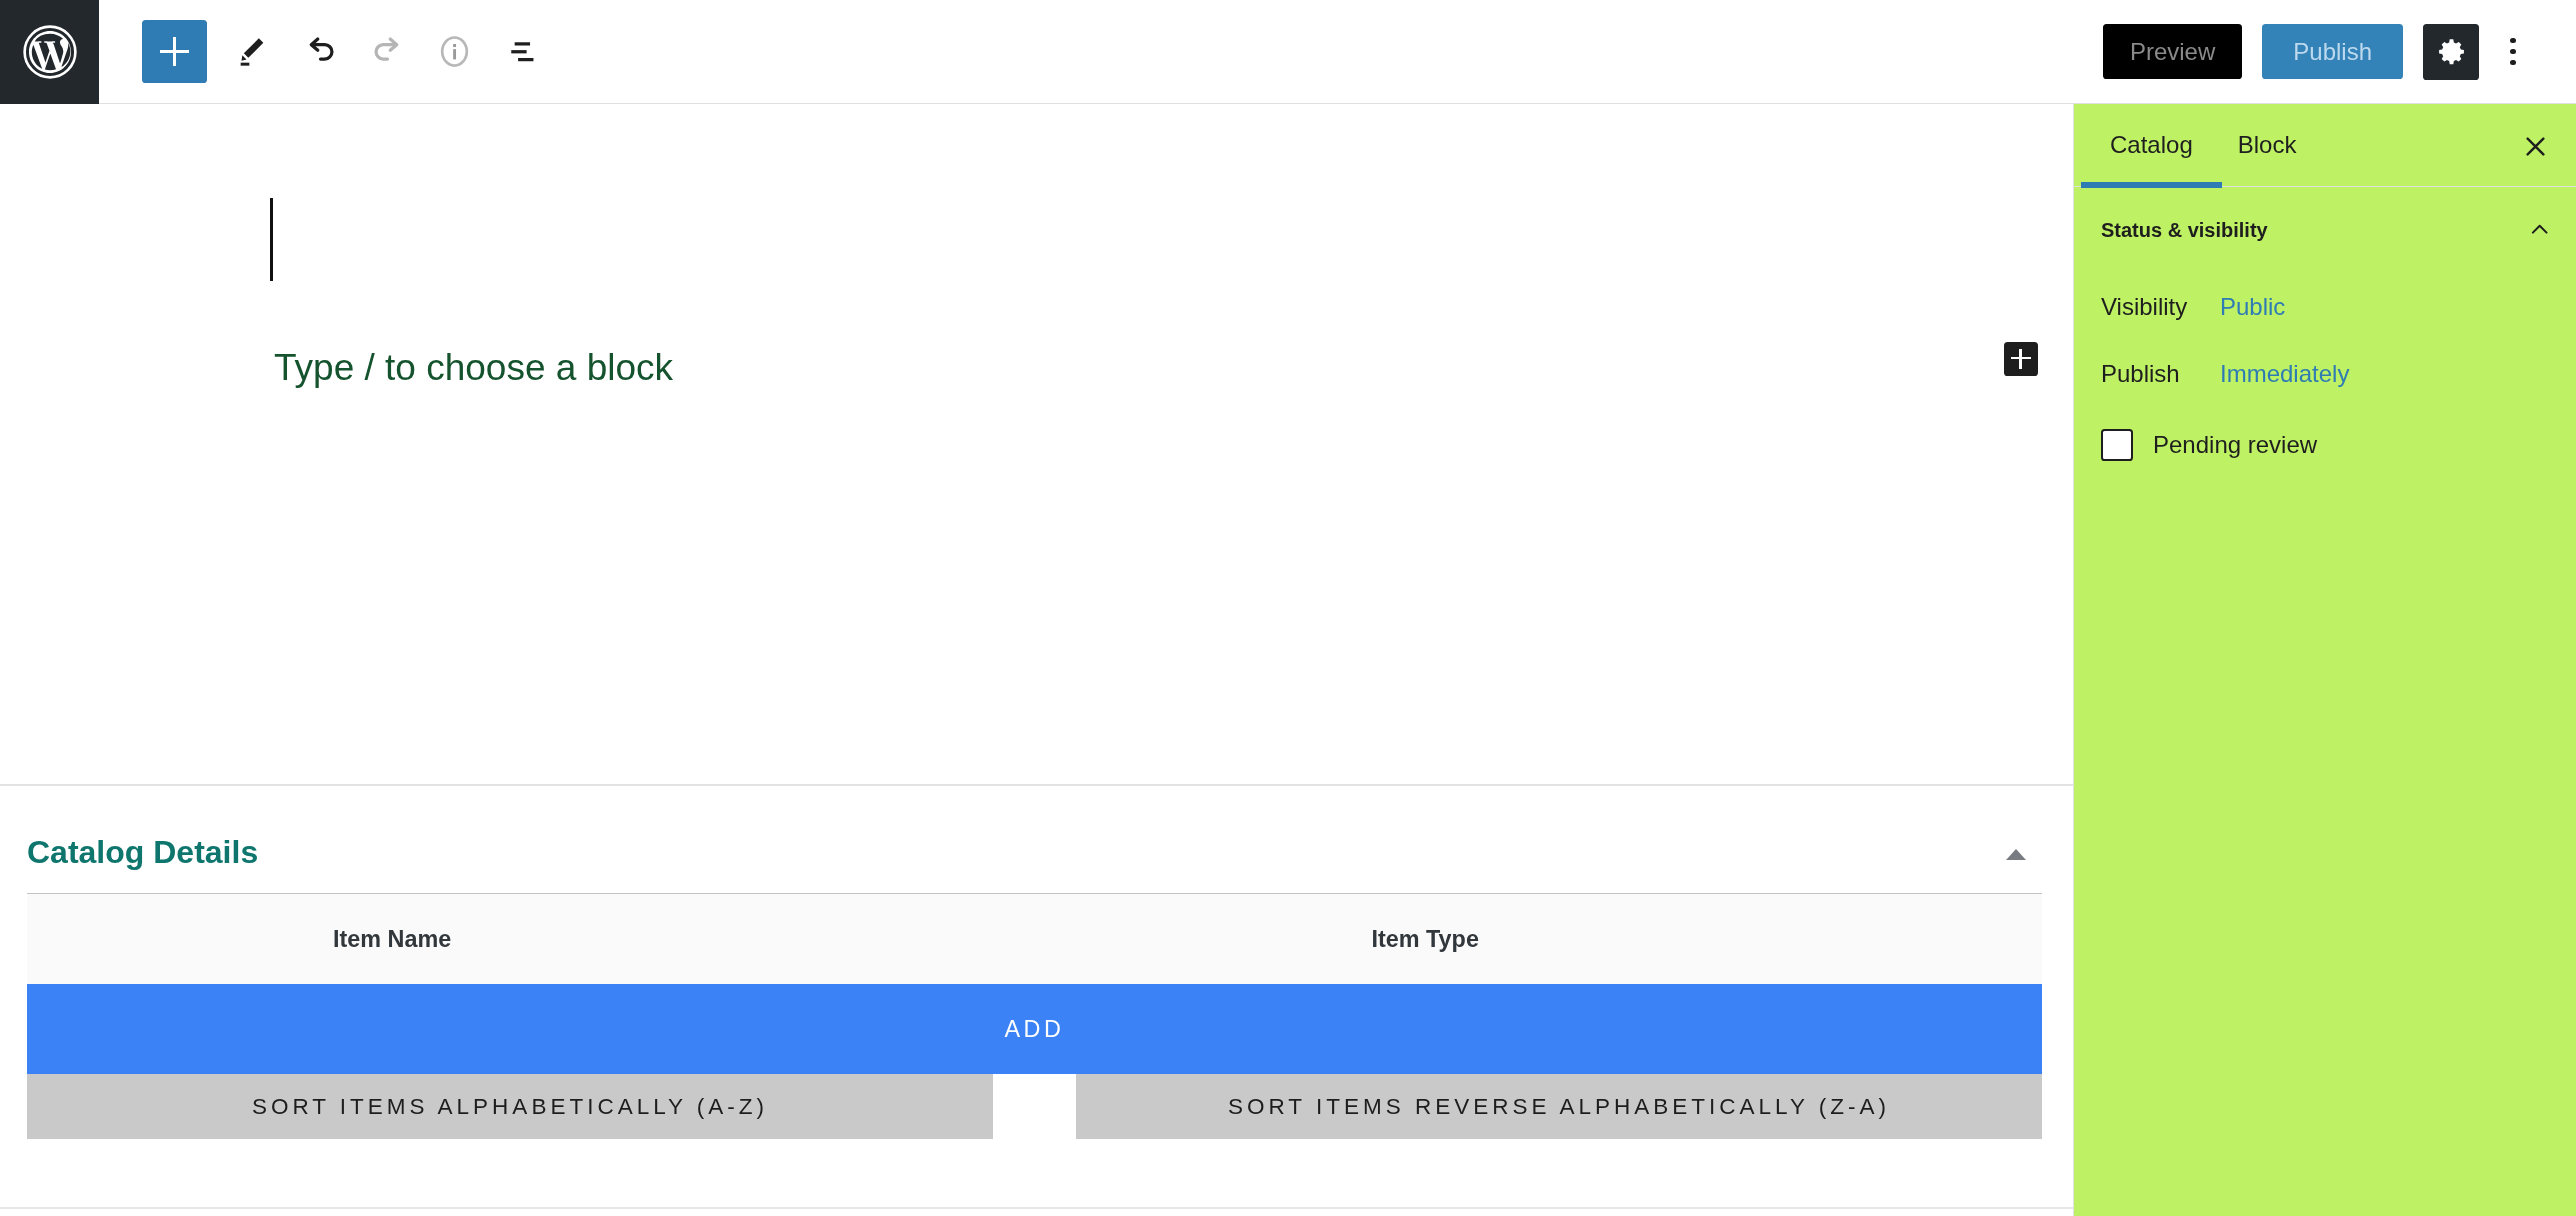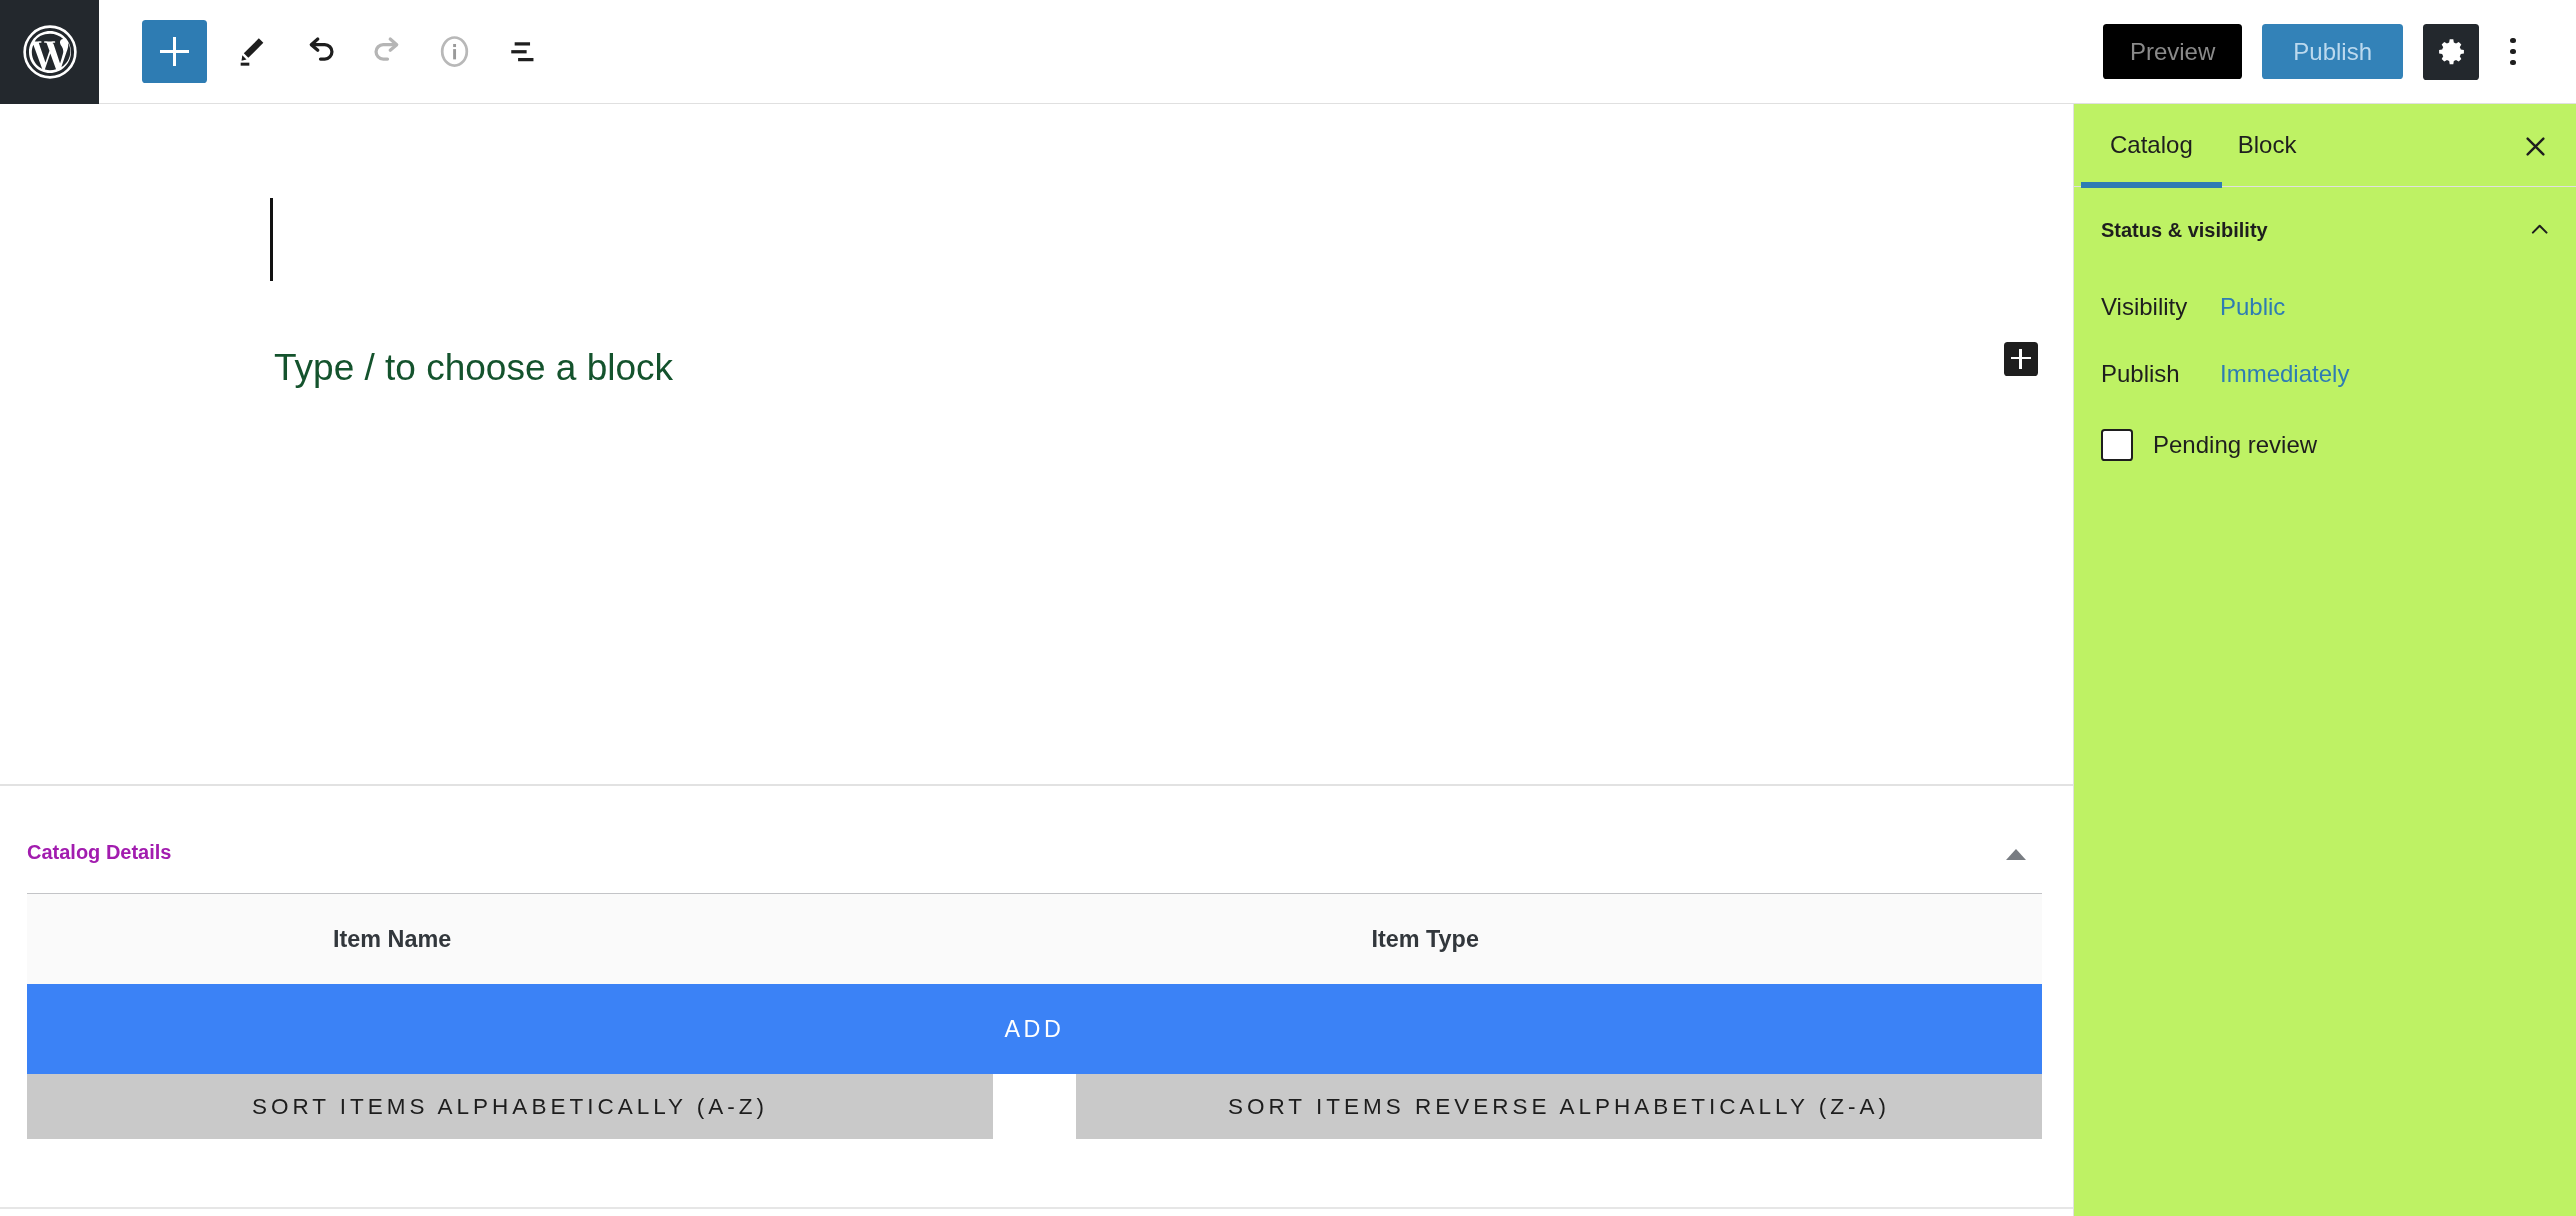--- a/index.html
+++ b/index.html
@@ -110,21 +110,21 @@
   
   .metabox {
     position: absolute; left: 27px; top: 707px;
     width: 2015px;
   }
   .metabox-head {
     position: relative; height: 83px;
     border-bottom: 1.8px solid #c3c4c7;
     display: flex; align-items: center;
   }
-  .metabox-title { font-size: 20px; font-weight: bold; color: #a21caf; }
+  .metabox-title { font-size: 32px; font-weight: bold; color: #0f766e; }
   .metabox-toggle {
     position: absolute; right: 16px; top: 38px;
     width: 0; height: 0;
     border-left: 10px solid transparent;
     border-right: 10px solid transparent;
     border-bottom: 11.7px solid #787c82;
     cursor: pointer;
   }
   .cat-table { width: 100%; border-collapse: collapse; }
   .cat-table thead tr { background: #fafafa; }

